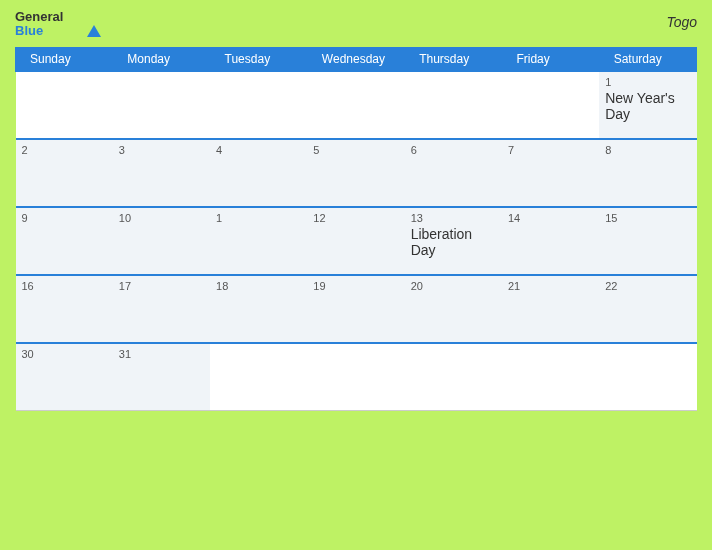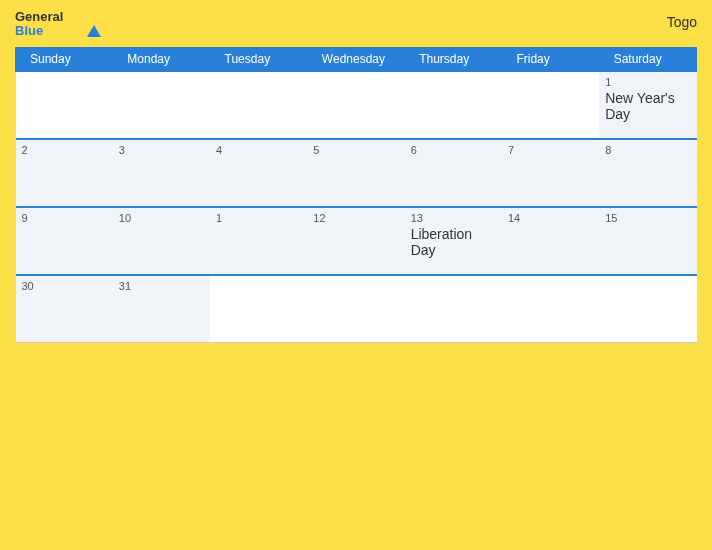--- a/index.html
+++ b/index.html
@@ -6,21 +6,21 @@
     body {
       width: 712px;
       height: 550px;
       background: #fff;
       font-family: Arial, sans-serif;
       overflow: hidden;
     }
     .page {
       width: 712px;
       height: 550px;
-      background: #fde047;
+      background: #bef264;
       padding: 10px 15px 10px 15px;
     }
     
     .header {
       display: flex;
       align-items: center;
       justify-content: space-between;
       margin-bottom: 8px;
     }
     .logo {
@@ -59,20 +59,21 @@
       font-weight: bold;
       color: #333;
       text-align: center;
       flex: 1;
     }
     .country {
       font-size: 14px;
       color: #333;
       align-self: flex-start;
       padding-top: 4px;
+      font-style: italic;
     }
     
     .calendar {
       width: 100%;
       border-collapse: collapse;
     }
     .calendar thead tr {
       background-color: #2980d9;
     }
     .calendar thead th {
@@ -198,20 +199,43 @@
           </td>
           <td>
             <span class="day-num">14</span>
           </td>
           <td>
             <span class="day-num">15</span>
           </td>
         </tr>
         <tr>
           <td>
+            <span class="day-num">16</span>
+          </td>
+          <td>
+            <span class="day-num">17</span>
+          </td>
+          <td>
+            <span class="day-num">18</span>
+          </td>
+          <td>
+            <span class="day-num">19</span>
+          </td>
+          <td>
+            <span class="day-num">20</span>
+          </td>
+          <td>
+            <span class="day-num">21</span>
+          </td>
+          <td>
+            <span class="day-num">22</span>
+          </td>
+        </tr>
+        <tr>
+          <td>
             <span class="day-num">30</span>
           </td>
           <td>
             <span class="day-num">31</span>
           </td>
           <td class="empty-cell" style="background-color: rgb(255, 255, 255);"></td>
           <td class="empty-cell" style="background-color: rgb(255, 255, 255);"></td>
           <td class="empty-cell" style="background-color: rgb(255, 255, 255);"></td>
           <td class="empty-cell" style="background-color: rgb(255, 255, 255);"></td>
           <td class="empty-cell" style="background-color: rgb(255, 255, 255);"></td>

